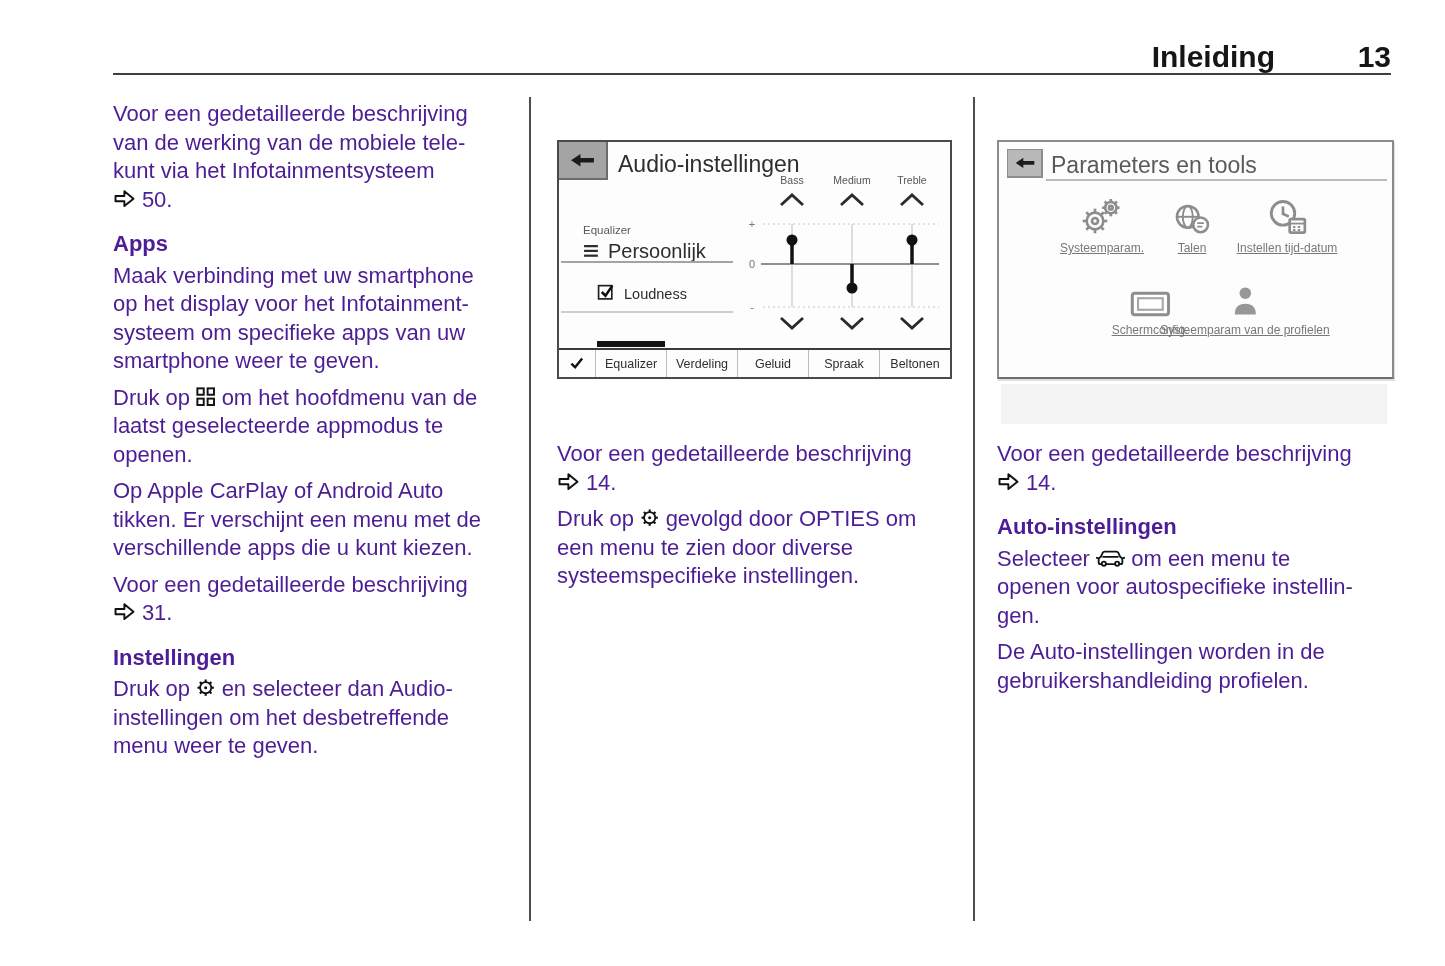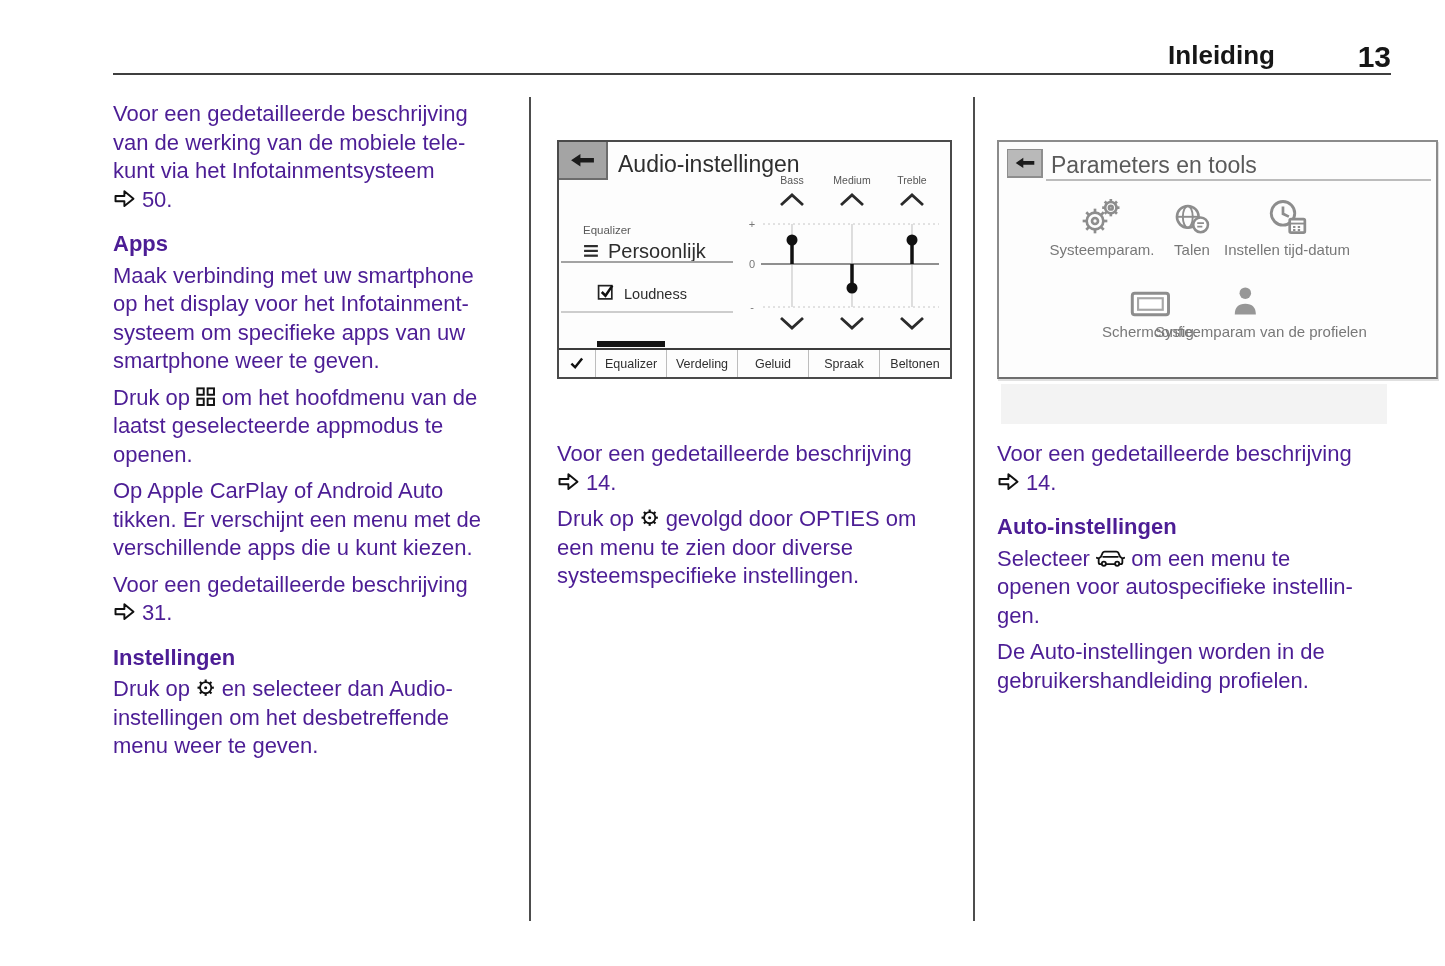--- a/index.html
+++ b/index.html
@@ -1,41 +1,41 @@
 <!DOCTYPE html>
 <html><head>
 <meta charset="utf-8">
 <style>
   html,body{margin:0;padding:0;background:#e8e8e8;}
   .page{position:relative;width:1445px;height:966px;background:#ffffff;overflow:hidden;
         font-family:"Liberation Sans",sans-serif;color:#161616;}
 
   
-  .hdr-title{position:absolute;top:40px;right:170px;font-size:26px;font-weight:bold;}
+  .hdr-title{position:absolute;top:40px;right:170px;font-size:30px;font-weight:bold;}
   .hdr-num{position:absolute;top:40px;right:54px;font-size:30px;font-weight:bold;}
   .hdr-rule{position:absolute;left:113px;top:73px;width:1278px;height:2px;background:#3f3f3f;}
 
   
   .col-sep{position:absolute;top:97px;width:2px;height:824px;background:#4d4d4d;}
   #sep1{left:529px;} #sep2{left:973px;}
 
   
   .textcol{position:absolute;width:412px;font-size:22px;line-height:28.5px;color:#4c1d95;}
   #col-left{left:113px;top:100px;}
   #col-mid{left:557px;top:440px;}
   #col-right{left:997px;top:440px;}
   .para{margin:0 0 8px 0;}
   .heading{font-weight:bold;margin:16px 0 3px 0;}
   .textcol > :first-child{margin-top:0;}
   .inl-wrap svg{height:0.88em;width:auto;vertical-align:-0.08em;}
 
   
   .shot{position:absolute;background:#fdfdfd;}
   #shot-audio{left:557px;top:140px;width:391px;height:235px;border:2px solid #4a4a4a;}
-  #shot-params{left:997px;top:140px;width:393px;height:235px;border:2px solid #8b8b8b;border-bottom-color:#6e6e6e;box-shadow:1px 2px 0 rgba(0,0,0,.12);padding-left:44px;}
+  #shot-params{left:997px;top:140px;width:393px;height:235px;border:2px solid #8b8b8b;border-bottom-color:#6e6e6e;box-shadow:1px 2px 0 rgba(0,0,0,.12);}
   .shade-band{position:absolute;left:1001px;top:384px;width:386px;height:40px;background:#f3f3f3;}
 
   .back-btn{position:absolute;display:flex;align-items:center;justify-content:center;cursor:pointer;}
   #shot-audio .back-btn{left:0;top:0;width:47px;height:36px;background:#a4a4a4;border-right:2px solid #6c6c6c;border-bottom:2px solid #6c6c6c;}
   #shot-audio .back-btn svg{width:27px;height:auto;}
   #shot-params .back-btn{left:8px;top:7px;width:33px;height:26px;background:#b9b9b9;border:1px solid #8e8e8e;border-right-width:2px;border-bottom-width:2px;}
   #shot-params .back-btn svg{width:22px;height:auto;}
 
   .shot-title{position:absolute;font-size:23px;}
   #audio-title{left:59px;top:9px;color:#2e2e2e;}
@@ -60,21 +60,21 @@
              display:flex;align-items:center;font-size:12.5px;color:#2f2f2f;}
   .tab-check{width:36px;height:100%;display:flex;align-items:center;justify-content:center;border-right:1px solid #bdbdbd;}
   .tab-check svg{width:14px;height:auto;}
   .tab{flex:1;position:relative;height:100%;display:flex;align-items:center;justify-content:center;border-right:1px solid #bdbdbd;cursor:pointer;}
   .tab:last-child{border-right:none;}
   .tab-active-bar{position:absolute;left:1px;right:1px;top:-9px;height:6px;background:#141414;}
 
   
   .tool-item{position:absolute;text-align:center;cursor:pointer;}
   .tool-item .tico{height:48px;display:flex;align-items:flex-end;justify-content:center;}
-  .tool-item .tlabel{margin-top:5px;font-size:15px;color:#787878;white-space:nowrap;}
+  .tool-item .tlabel{margin-top:5px;font-size:12px;color:#787878;white-space:nowrap;text-decoration:underline;}
 </style>
 </head>
 <body>
 
 <div class="page">
 
   <div class="hdr-title">Inleiding</div>
   <div class="hdr-num">13</div>
   <div class="hdr-rule"></div>
 

